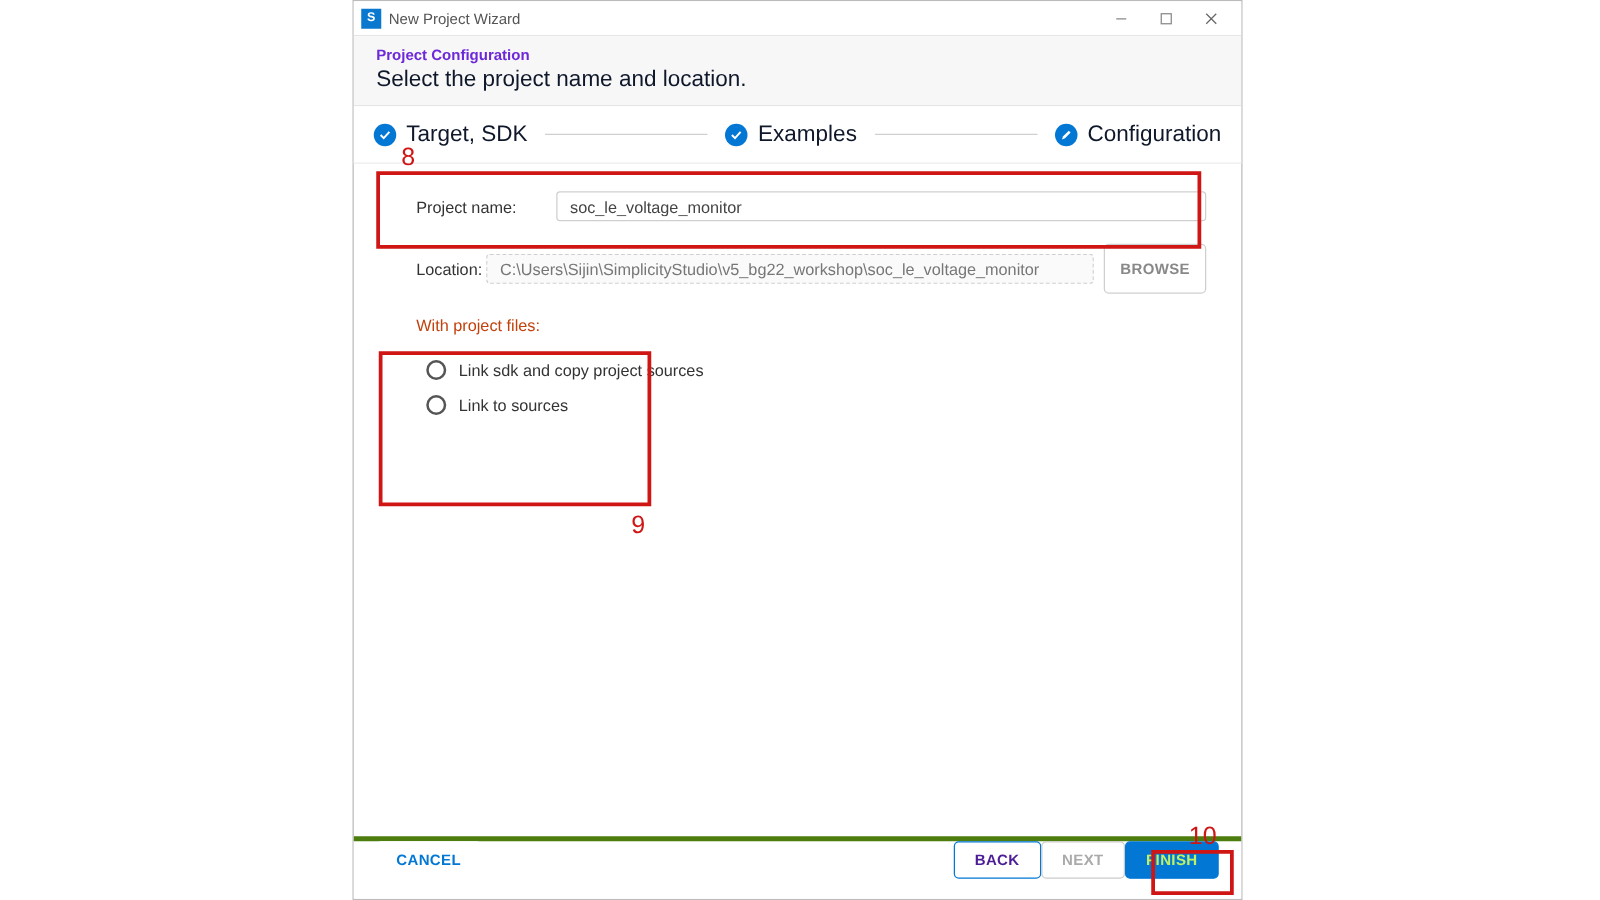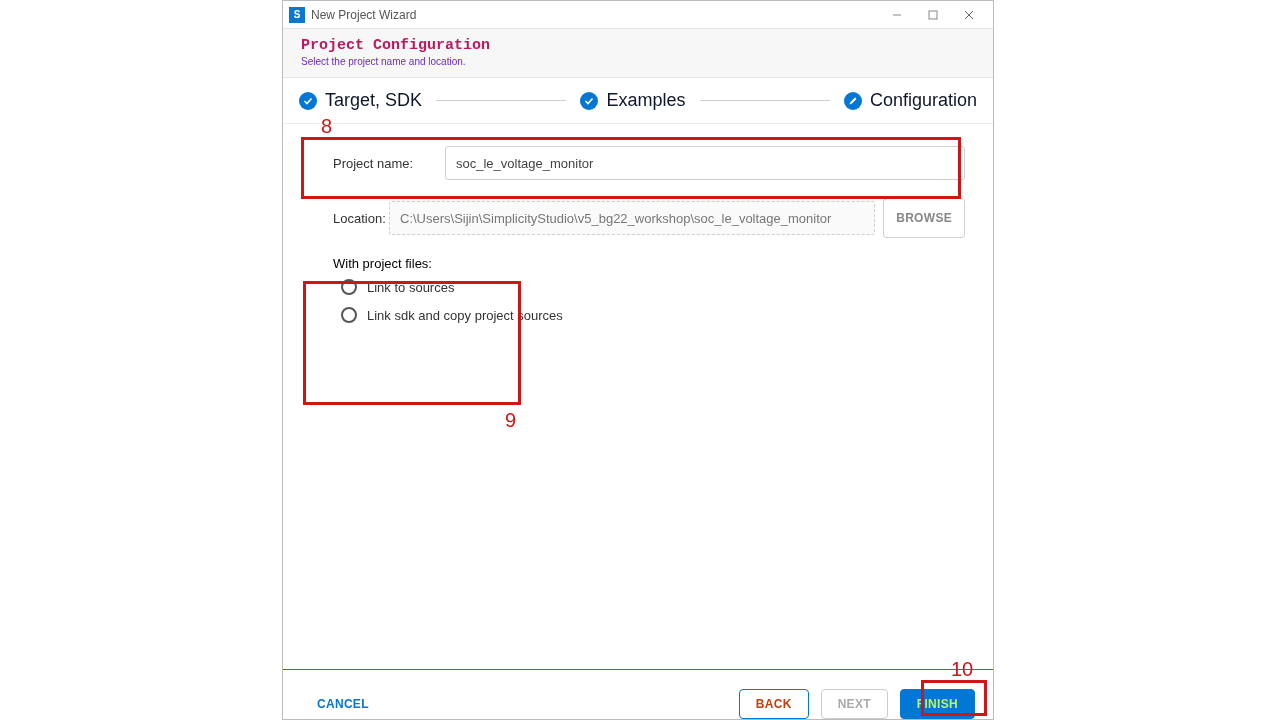--- a/index.html
+++ b/index.html
@@ -41,22 +41,22 @@
     width: 36px; height: 26px;
     display: flex; align-items: center; justify-content: center;
     color: #555;
   }
   .titlebar .win-ctrl svg { width:10px;height:10px; }
   .header {
     background: #f7f7f7;
     padding: 8px 18px 10px;
     border-bottom: 1px solid #e5e5e5;
   }
-  .header h1 { font-size: 15px; font-weight: 600; color: #be185d; font-family: Liberation Mono, monospace; }
-  .header p { font-size: 10px; color: #6d28d9; margin-top: 2px; }
+  .header h1 { font-size: 12px; font-weight: 600; color: #6d28d9; }
+  .header p { font-size: 18px; color: #0f172a; margin-top: 2px; }
   .stepper {
     height: 46px;
     display: flex;
     align-items: center;
     padding: 0 16px;
     border-bottom: 1px solid #ededed;
     background:#fff;
   }
   .step {
     display: flex; align-items: center; gap: 8px;
@@ -69,21 +69,21 @@
   }
   .step .badge svg { width:10px;height:10px; }
   .line { flex: 1; height: 1px; background: #d0d0d0; margin: 0 14px; }
   .content {
     padding: 22px 28px 0;
   }
   .fieldrow { display:flex; align-items:center; margin-bottom: 18px; }
   .fieldrow label { font-size: 13px; color:#333; width: 84px; }
   .input {
     flex:1;
-    height: 34px;
+    height: 24px;
     border: 1px solid #cfcfcf;
     border-radius: 3px;
     padding: 0 10px;
     font-size: 13px;
     color: #444;
     background: #fff;
   }
   .input.disabled { background:#fafafa; color:#777; border-style: dashed; }
   .checkbox-row {
     display:flex; align-items:center; gap:8px; margin: 4px 0 12px 30px;
@@ -95,48 +95,48 @@
     display:flex;align-items:center;justify-content:center;
   }
   .checkbox svg{width:10px;height:10px;}
   .browse-btn {
     height:40px; padding:0 12px;
     border:1px solid #cfcfcf; border-radius:4px;
     background:#fff; color:#888;
     font-size:12px; font-weight:600; letter-spacing:0.3px;
     margin-left:8px;
   }
-  .section-label { font-size:13px; color:#000000; margin: 10px 0 8px 22px; }
+  .section-label { font-size:13px; color:#c2410c; margin: 10px 0 20px 22px; }
   .radio-group { margin-left: 30px; }
   .radio-row {
     display:flex; align-items:center; gap:10px;
     font-size:13px; color:#333;
     margin-bottom: 12px;
   }
   .radio {
     width:16px;height:16px;border:2px solid #555;border-radius:50%;
     display:flex;align-items:center;justify-content:center;
   }
   .radio.sel { border-color:#0277d4; }
   .radio.sel .dot { width:8px;height:8px;border-radius:50%;background:#0277d4; }
   .footer {
     position:absolute; left:0; right:0; bottom:0;
-    height:50px; border-top:1px solid #4d7c0f;
-    display:flex; align-items:flex-end; padding:0 18px; gap:12px;
+    height:50px; border-top:4px solid #4d7c0f;
+    display:flex; align-items:flex-start; padding:0 18px; 
     background:#fff;
   }
   .footer .spacer { flex:1; }
   .btn {
     height:30px; padding:0 16px; border-radius:4px;
     font-size:12px; font-weight:700; letter-spacing:0.3px;
     display:flex;align-items:center;justify-content:center;
     border:1px solid transparent; cursor:pointer;
   }
   .btn.text { color:#0277d4; background:#fff; border:none; }
-  .btn.outline { color:#c2410c; border-color:#0277d4; background:#fff; }
+  .btn.outline { color:#4c1d95; border-color:#0277d4; background:#fff; }
   .btn.outline.disabled { color:#aaa; border-color:#ccc; }
   .btn.primary { background:#0277d4; color:#bef264; border-color:#0277d4; }
 
   
   .annot-box {
     position:absolute; border:3px solid #d01515;
     pointer-events:none;
   }
   .annot-label {
     position:absolute; color:#d01515;
@@ -217,25 +217,25 @@
       <label style="width:56px;">Location:</label>
       <input class="input disabled" type="text" disabled="" value="C:\Users\Sijin\SimplicityStudio\v5_bg22_workshop\soc_le_voltage_monitor" style="">
       <button class="browse-btn" disabled="">BROWSE</button>
     </div>
 
     <div class="section-label">With project files:</div>
 
     <div class="radio-group">
       <div class="radio-row">
         <span class="radio"></span>
-        <span>Link to sources</span>
+        <span>Link sdk and copy project sources</span>
       </div>
       <div class="radio-row">
         <span class="radio"></span>
-        <span>Link sdk and copy project sources</span>
+        <span>Link to sources</span>
       </div>
     </div>
 
   </div>
 
   <div class="footer">
     <button class="btn text">CANCEL</button>
     <div class="spacer"></div>
     <button class="btn outline">BACK</button>
     <button class="btn outline disabled">NEXT</button>

